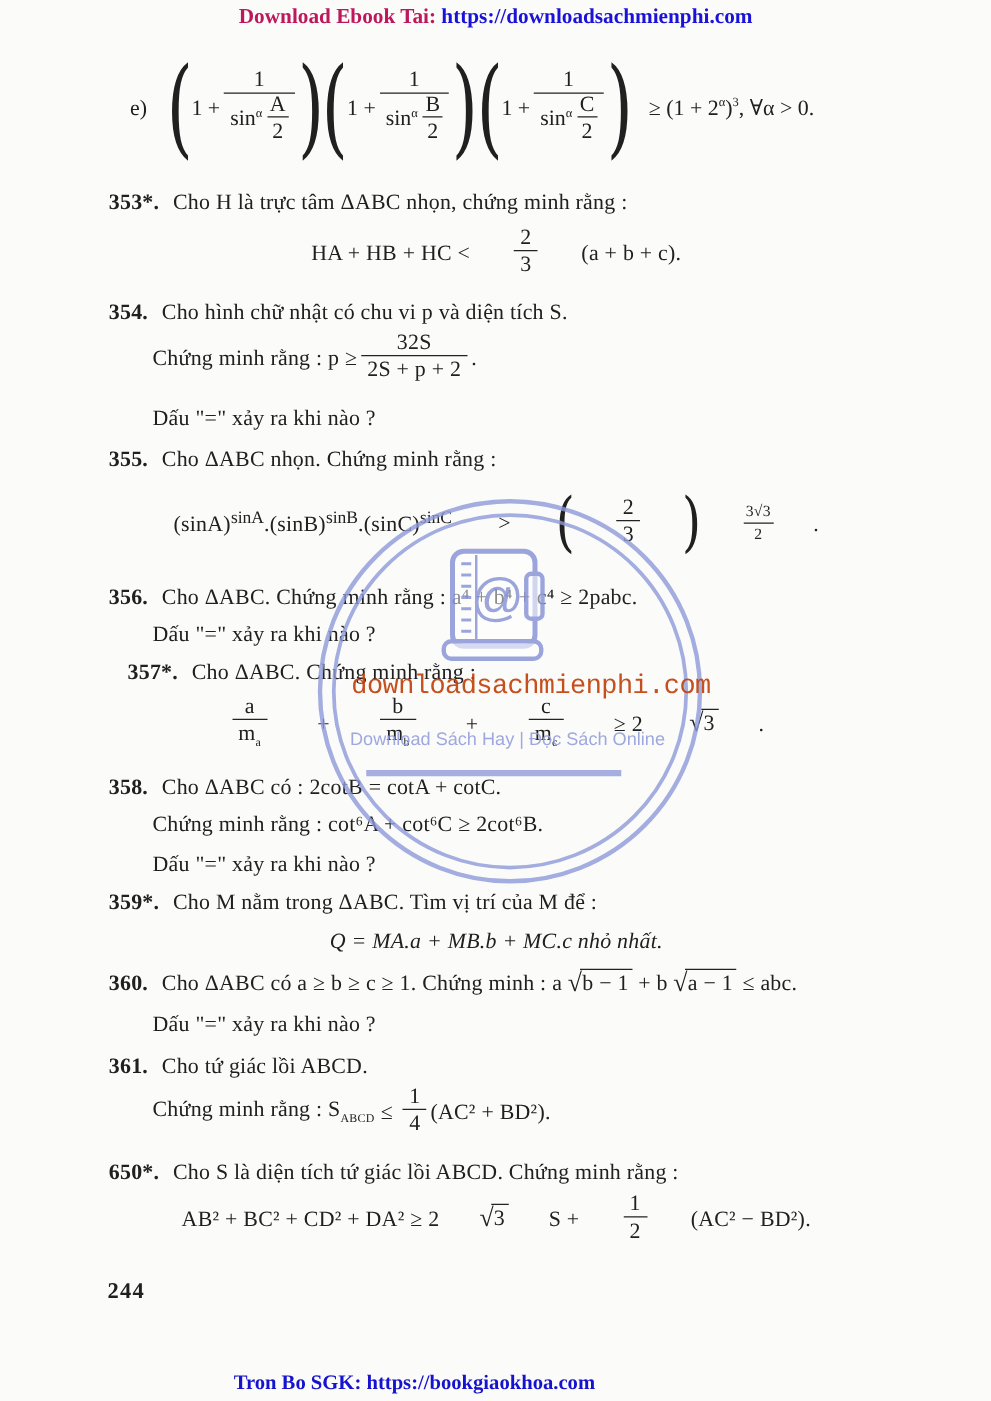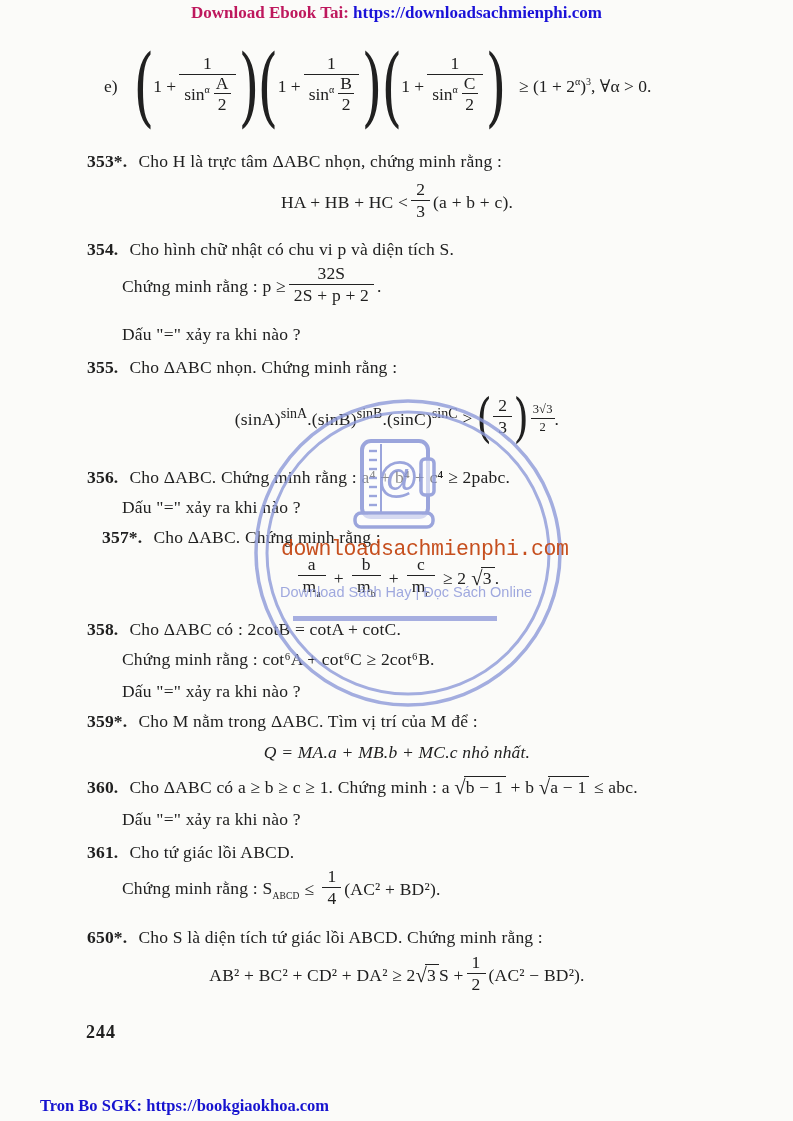--- a/index.html
+++ b/index.html
@@ -6,28 +6,28 @@
   body{
     width:793px;height:1121px;position:relative;overflow:hidden;
     background:#fbfbf9;color:#202020;
     font-family:"Liberation Serif","DejaVu Serif",serif;
   }
   .abs{position:absolute;white-space:nowrap;}
   
   .header{top:3px;left:0;width:793px;text-align:center;font-size:17px;font-weight:700;}
   .header .lab{color:#be185d;}
   .header .url{color:#1a12d8;}
-  .footer{top:1096px;left:0;width:663px;text-align:left;font-size:16.5px;font-weight:700;color:#1613cf;margin-left:40px;}
+  .footer{top:1096px;left:0;width:663px;text-align:center;font-size:16.5px;font-weight:700;color:#1613cf;}
   .pagenum{left:86px;top:1022px;font-size:18px;font-weight:700;letter-spacing:1px;}
   
   .line{font-size:17.5px;letter-spacing:.2px;}
   .pnum{font-weight:700;padding-right:11px;}
   .cont{left:122px;}
   
-  .fline{left:87px;width:620px;font-size:17.5px;letter-spacing:.2px;text-align:center;}
+  .fline{left:87px;width:620px;font-size:17.5px;letter-spacing:.2px;text-align:center;gap:32px;}
   .feq{display:flex;align-items:center;justify-content:center;}
   .feq-left{display:flex;align-items:center;justify-content:flex-start;}
   
   .frac{display:inline-block;vertical-align:middle;text-align:center;margin:0 3px;position:relative;top:-2px;}
   .frac .num,.frac .den{display:block;padding:0 5px;line-height:1.18;}
   .frac .den{border-top:1.3px solid #222;}
   .frac.mini{margin:0 0 0 4px;}
   .frac.mini .num,.frac.mini .den{padding:0 2px;}
   sup{font-size:10px;}
   sub{font-size:9.5px;}

